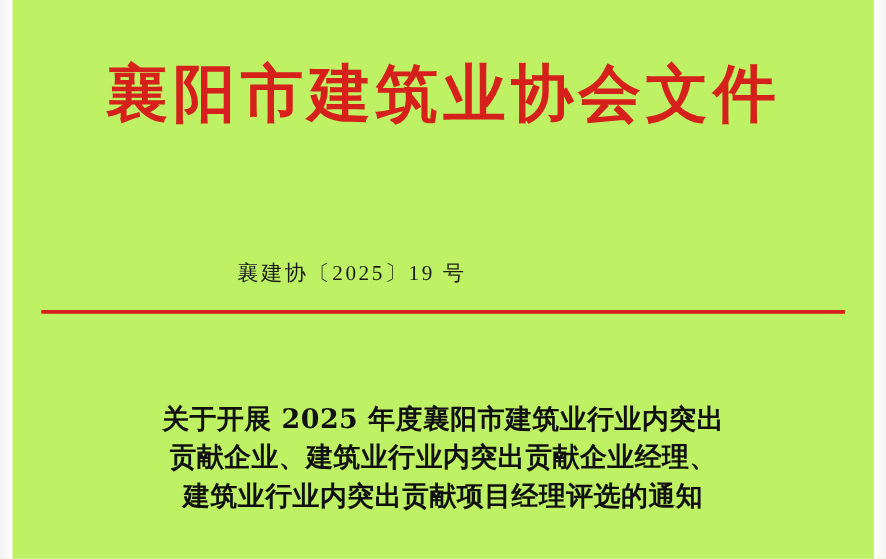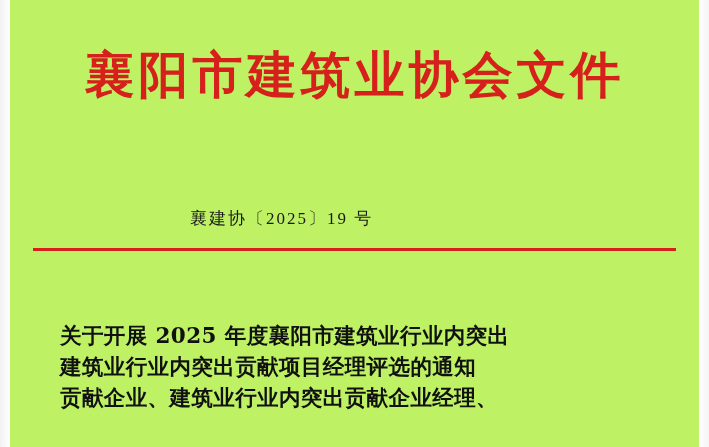--- a/index.html
+++ b/index.html
@@ -68,20 +68,21 @@
     left: 33px;
     width: 643px;
     height: 3px;
     background: #d5201b;
   }
   .subject {
     position: absolute;
     top: 320px;
     left: 60px;
     width: 589px;
+    text-align: center;
     color: #111111;
     font-family: "DejaVu Serif", "Liberation Serif", serif;
     font-weight: bold;
     font-size: 21.5px;
     line-height: 31px;
     letter-spacing: 0.4px;
   }
   .subject .line {
     display: block;
     white-space: nowrap;
@@ -96,17 +97,17 @@
   <div class="edge-right"></div>
 
   <div class="doc-title">襄阳市建筑业协会文件</div>
 
   <div class="doc-number">襄建协〔2025〕19 号</div>
 
   <div class="red-rule"></div>
 
   <div class="subject">
     <span class="line">关于开展 2025 年度襄阳市建筑业行业内突出</span>
+    <span class="line">贡献企业、建筑业行业内突出贡献企业经理、</span>
     <span class="line">建筑业行业内突出贡献项目经理评选的通知</span>
-    <span class="line">贡献企业、建筑业行业内突出贡献企业经理、</span>
   </div>
 
 </div>
 
 </body></html>

